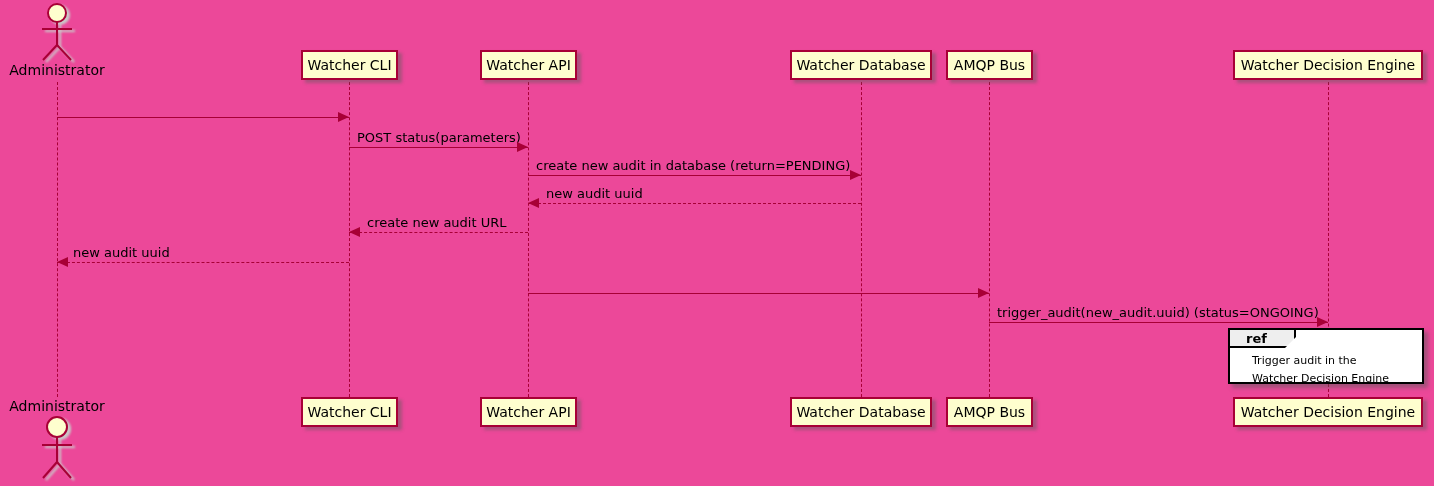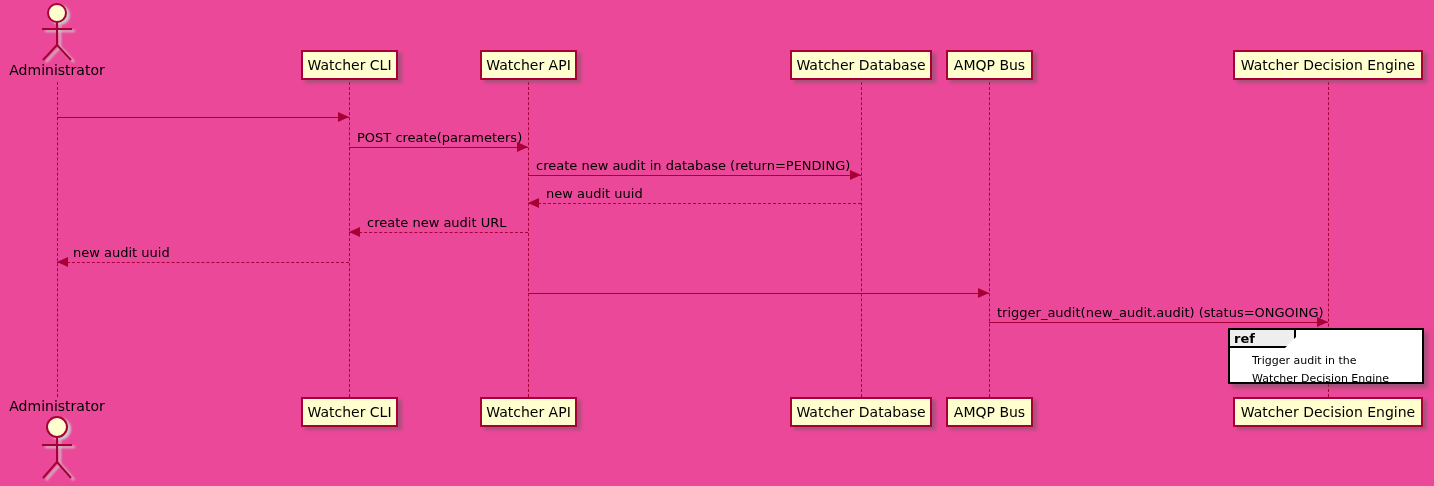--- a/index.html
+++ b/index.html
@@ -23,21 +23,21 @@
   .arr.r{border-left:11px solid #A80036;}
   .arr.l{border-right:11px solid #A80036;}
   .ref-frame{
     position:absolute;left:1228px;top:328px;width:196px;height:56px;box-sizing:border-box;
     background:#ffffff;border:2px solid #000000;box-shadow:4px 4px 4px rgba(90,90,90,0.5);z-index:4;
   }
   .ref-tag{
     position:absolute;left:-2px;top:-2px;width:68px;height:20px;box-sizing:border-box;
     background:#EEEEEE;border:2px solid #000000;
     clip-path:polygon(0 0,100% 0,100% 45%,calc(100% - 11px) 100%,0 100%);
-    font-size:13px;font-weight:bold;padding:1px 0 0 4px;
+    font-size:13px;font-weight:bold;padding:1px 0 0 16px;
   }
   .ref-body{position:absolute;left:22px;top:22px;font-size:11px;line-height:18px;white-space:nowrap;}
 </style>
 </head>
 <body>
 
 <div class="canvas">
 
   <div class="lifeline" style="left:57px"></div>
   <div class="lifeline" style="left:349px"></div>
@@ -57,21 +57,21 @@
 
   <div class="box" style="left:301px;top:50px;width:97px">Watcher CLI</div>
   <div class="box" style="left:480px;top:50px;width:97px">Watcher API</div>
   <div class="box" style="left:790px;top:50px;width:142px">Watcher Database</div>
   <div class="box" style="left:946px;top:50px;width:87px">AMQP Bus</div>
   <div class="box" style="left:1233px;top:50px;width:190px">Watcher Decision Engine</div>
 
   <div class="msg-line" style="left:57px;top:117px;width:292px"></div>
   <div class="arr r" style="left:338px;top:112px"></div>
 
-  <div class="msg-label" style="left:357px;top:130px">POST create(parameters)</div>
+  <div class="msg-label" style="left:357px;top:130px">POST status(parameters)</div>
   <div class="msg-line" style="left:349px;top:147px;width:179px"></div>
   <div class="arr r" style="left:517px;top:142px"></div>
 
   <div class="msg-label" style="left:536px;top:158px">create new audit in database (return=PENDING)</div>
   <div class="msg-line" style="left:528px;top:175px;width:333px"></div>
   <div class="arr r" style="left:850px;top:170px"></div>
 
   <div class="msg-label" style="left:546px;top:186px">new audit uuid</div>
   <div class="msg-line dashed" style="left:528px;top:203px;width:333px"></div>
   <div class="arr l" style="left:528px;top:198px"></div>
@@ -80,21 +80,21 @@
   <div class="msg-line dashed" style="left:349px;top:232px;width:179px"></div>
   <div class="arr l" style="left:349px;top:227px"></div>
 
   <div class="msg-label" style="left:73px;top:245px">new audit uuid</div>
   <div class="msg-line dashed" style="left:57px;top:262px;width:292px"></div>
   <div class="arr l" style="left:57px;top:257px"></div>
 
   <div class="msg-line" style="left:528px;top:293px;width:461px"></div>
   <div class="arr r" style="left:978px;top:288px"></div>
 
-  <div class="msg-label" style="left:997px;top:305px">trigger_audit(new_audit.audit) (status=ONGOING)</div>
+  <div class="msg-label" style="left:997px;top:305px">trigger_audit(new_audit.uuid) (status=ONGOING)</div>
   <div class="msg-line" style="left:989px;top:322px;width:339px"></div>
   <div class="arr r" style="left:1317px;top:317px"></div>
 
   <div class="ref-frame">
     <div class="ref-tag">ref</div>
     <div class="ref-body">
       <div>Trigger audit in the</div>
       <div>Watcher Decision Engine</div>
     </div>
   </div>

